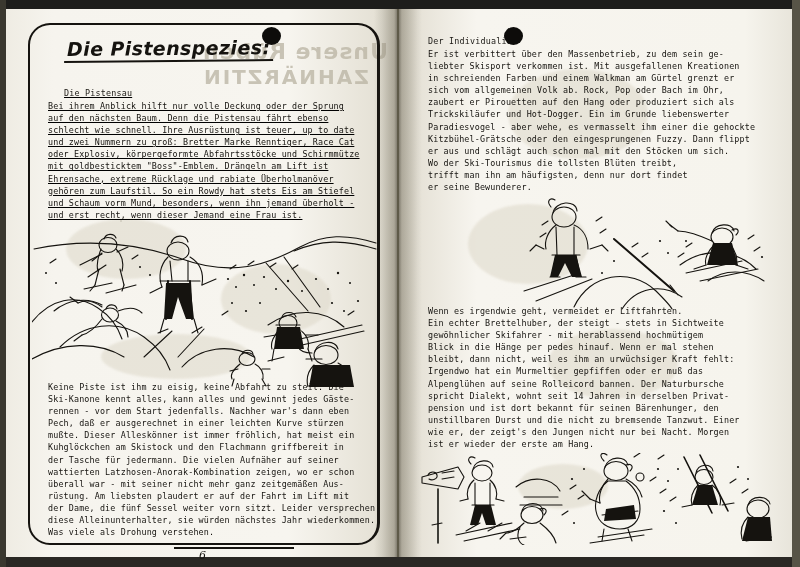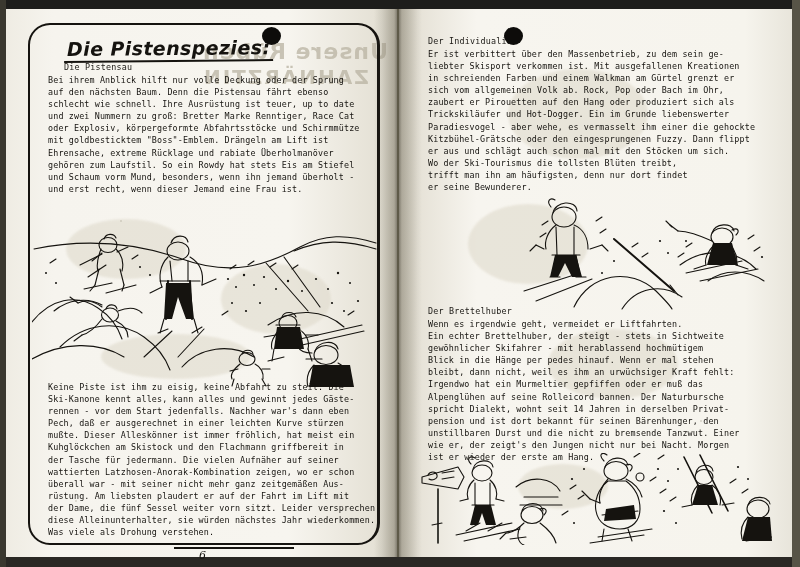--- a/index.html
+++ b/index.html
@@ -127,21 +127,21 @@
       <div class="ghost-blob" style="left:60px;top:210px;width:120px;height:60px;"></div>
       <div class="ghost-blob" style="left:215px;top:255px;width:110px;height:70px;"></div>
       <div class="ghost-blob" style="left:95px;top:325px;width:150px;height:45px;"></div>
 
       <div class="frame left"></div>
 
       <div class="content" style="left:58px;top:28px;text-align:right;">
         <h1 class="title">Die Pistenspezies:</h1>
       </div>
 
-      <div class="content" style="left:42px;top:52px;width:322px;">
+      <div class="content" style="left:42px;top:78px;width:322px;text-decoration:underline;">
         <div class="sec-head">Die Pistensau</div>
         <p class="body">Bei ihrem Anblick hilft nur volle Deckung oder der Sprung
 auf den nächsten Baum. Denn die Pistensau fährt ebenso
 schlecht wie schnell. Ihre Ausrüstung ist teuer, up to date
 und zwei Nummern zu groß: Bretter Marke Renntiger, Race Cat
 oder Explosiv, körpergeformte Abfahrtsstöcke und Schirmmütze
 mit goldbesticktem "Boss"-Emblem. Drängeln am Lift ist
 Ehrensache, extreme Rücklage und rabiate Überholmanöver
 gehören zum Laufstil. So ein Rowdy hat stets Eis am Stiefel
 und Schaum vorm Mund, besonders, wenn ihn jemand überholt -
@@ -397,21 +397,20 @@
               <circle cx="244" cy="58" r="1"></circle>
             <circle cx="262" cy="46" r="1"></circle>
               <circle cx="338" cy="62" r="1.1"></circle>
             <circle cx="190" cy="66" r="1"></circle>
               <circle cx="178" cy="78" r="1"></circle>
           </g>
         </svg>
       </div>
 
       <div class="content" style="left:30px;top:296px;width:336px;">
-        <div class="sec-head" style="margin-left:0;">Der Brettelhuber</div>
         <p class="body">Wenn es irgendwie geht, vermeidet er Liftfahrten.
 Ein echter Brettelhuber, der steigt - stets in Sichtweite
 gewöhnlicher Skifahrer - mit herablassend hochmütigem
 Blick in die Hänge per pedes hinauf. Wenn er mal stehen
 bleibt, dann nicht, weil es ihm an urwüchsiger Kraft fehlt:
 Irgendwo hat ein Murmeltier gepfiffen oder er muß das
 Alpenglühen auf seine Rolleicord bannen. Der Naturbursche
 spricht Dialekt, wohnt seit 14 Jahren in derselben Privat-
 pension und ist dort bekannt für seinen Bärenhunger, den
 unstillbaren Durst und die nicht zu bremsende Tanzwut. Einer

